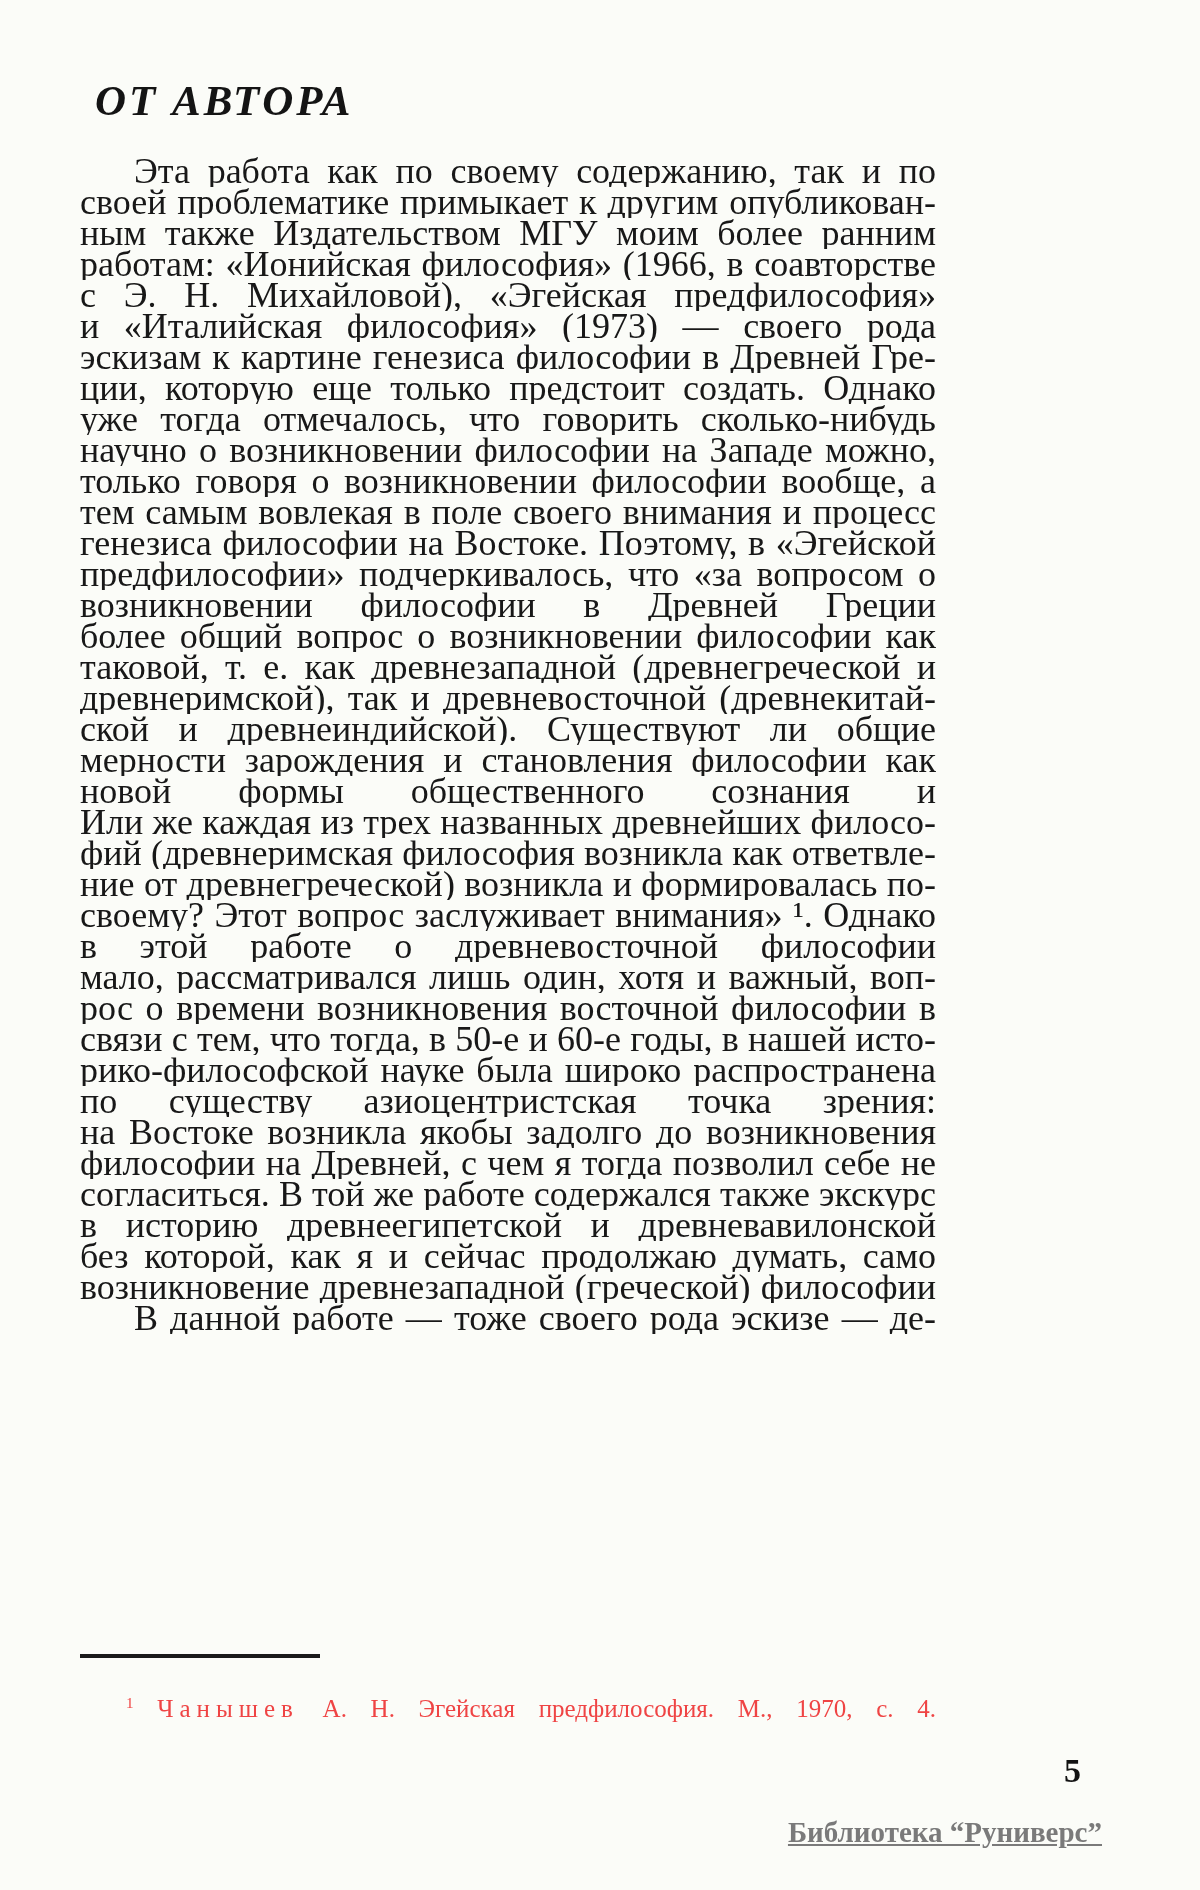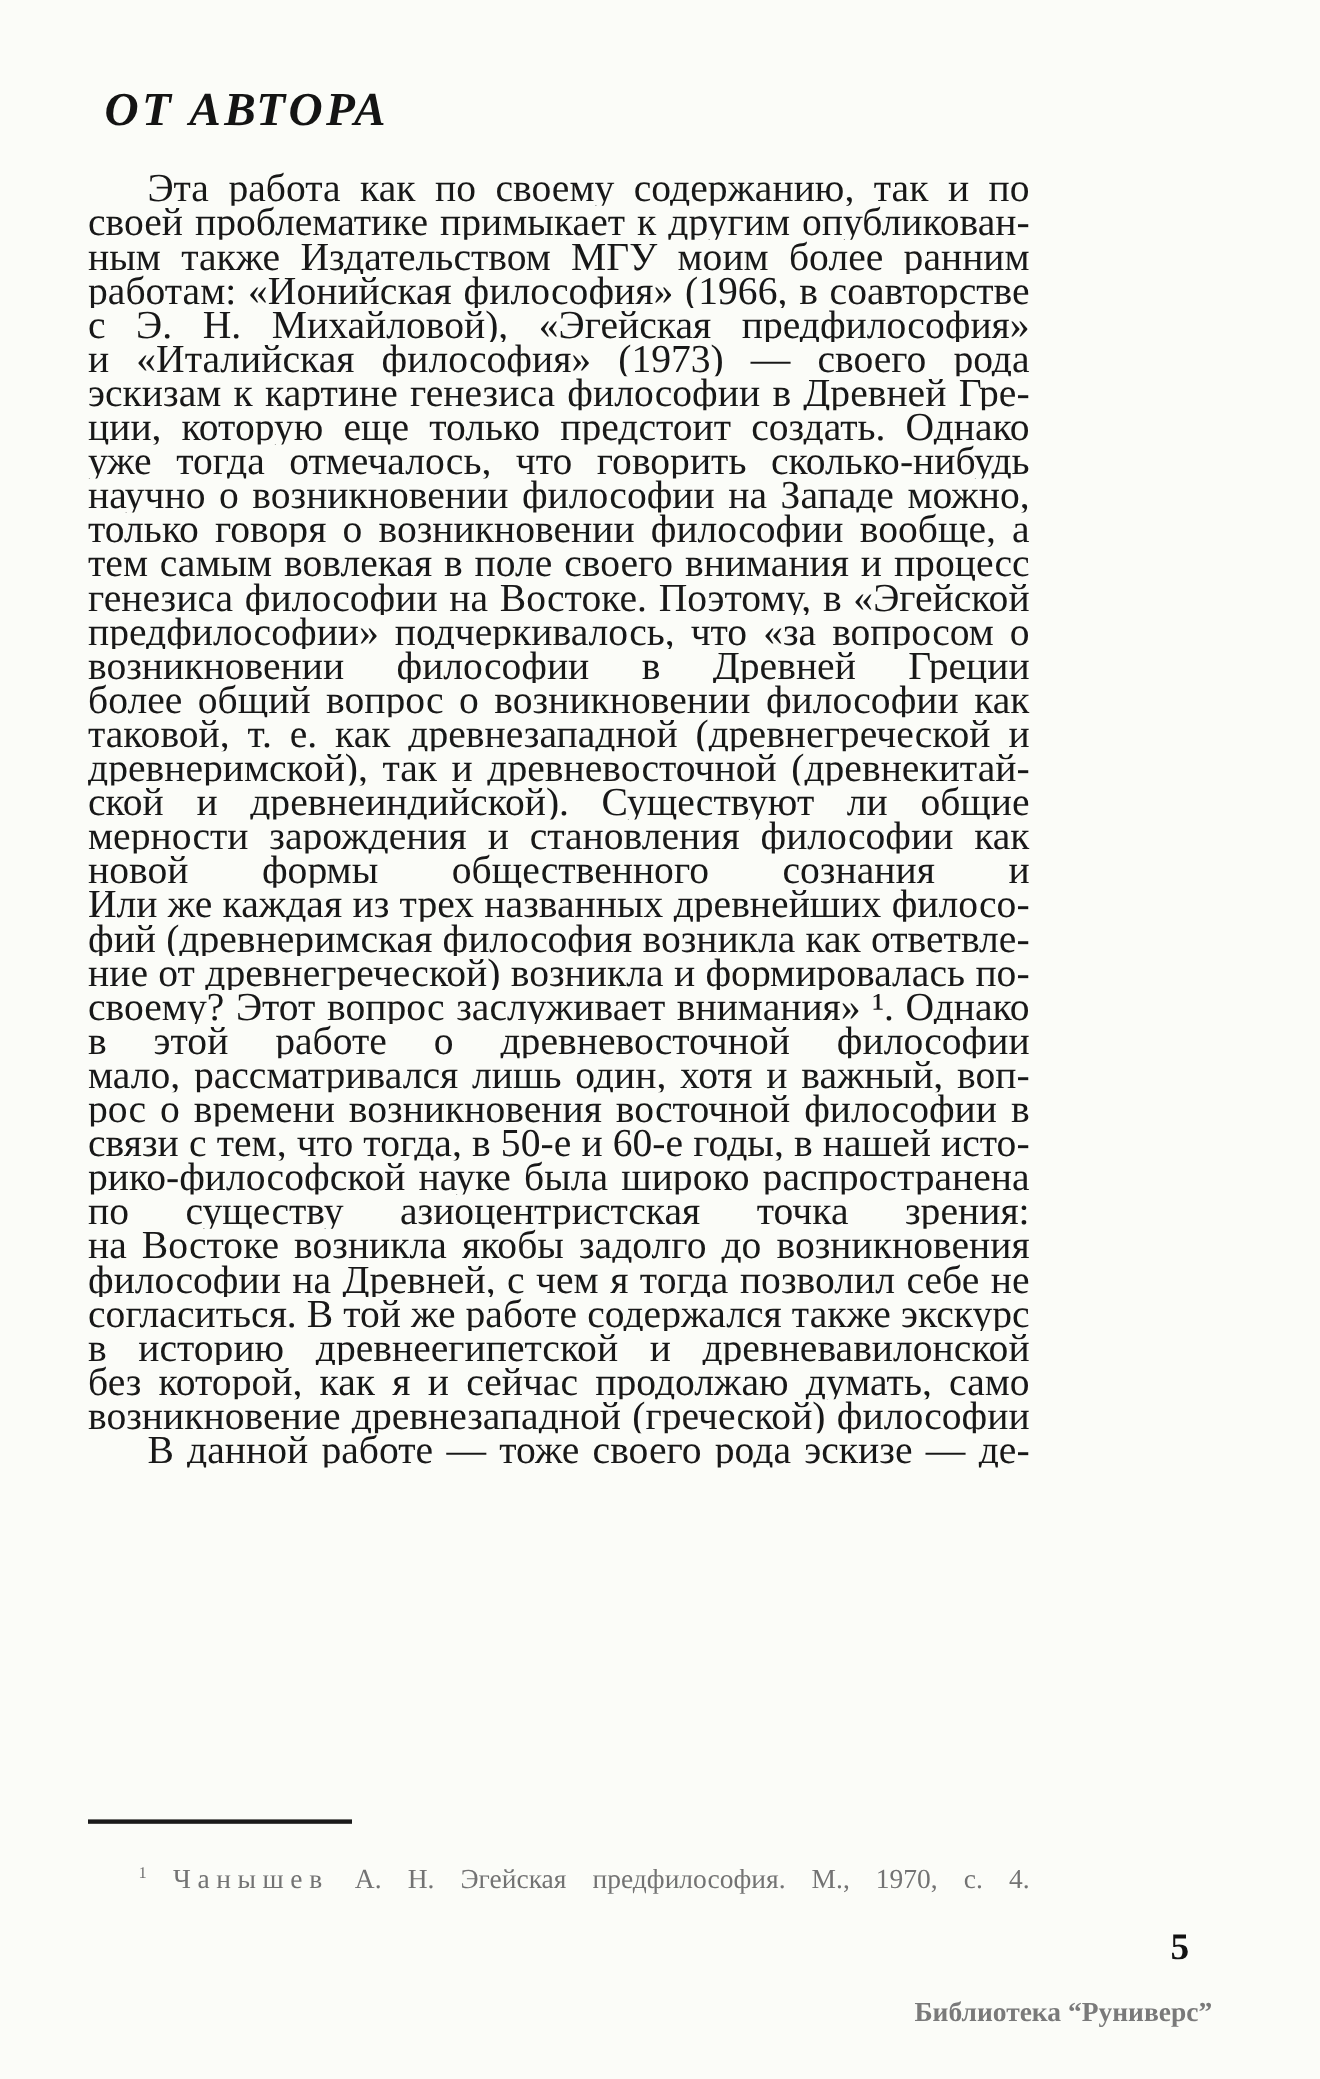--- a/index.html
+++ b/index.html
@@ -63,43 +63,44 @@
     position: absolute;
     left: 80px;
     top: 1688px;
     width: 856px;
     font-size: 25px;
     line-height: 30px;
     text-align: justify;
     text-align-last: justify;
     text-justify: inter-word;
     text-indent: 46px;
-    color: #737373;
+    color: #ef4444;
   }
   .footnote sup {
     font-size: 15px;
   }
   .fn-author {
     letter-spacing: 6px;
   }
   .page-number {
     position: absolute;
     left: 1064px;
     top: 1752px;
     font-size: 34px;
     font-weight: bold;
     color: #121212;
   }
   .watermark {
     position: absolute;
     right: 98px;
     top: 1816px;
-    font-size: 25px;
+    font-size: 29px;
     font-weight: bold;
     color: #7a7a7a;
+    text-decoration: underline;
   }
 </style>
 </head>
 <body>
 
 <div class="page">
 
   <div class="chapter-header">ОТ АВТОРА</div>
 
   <div class="body-text">

